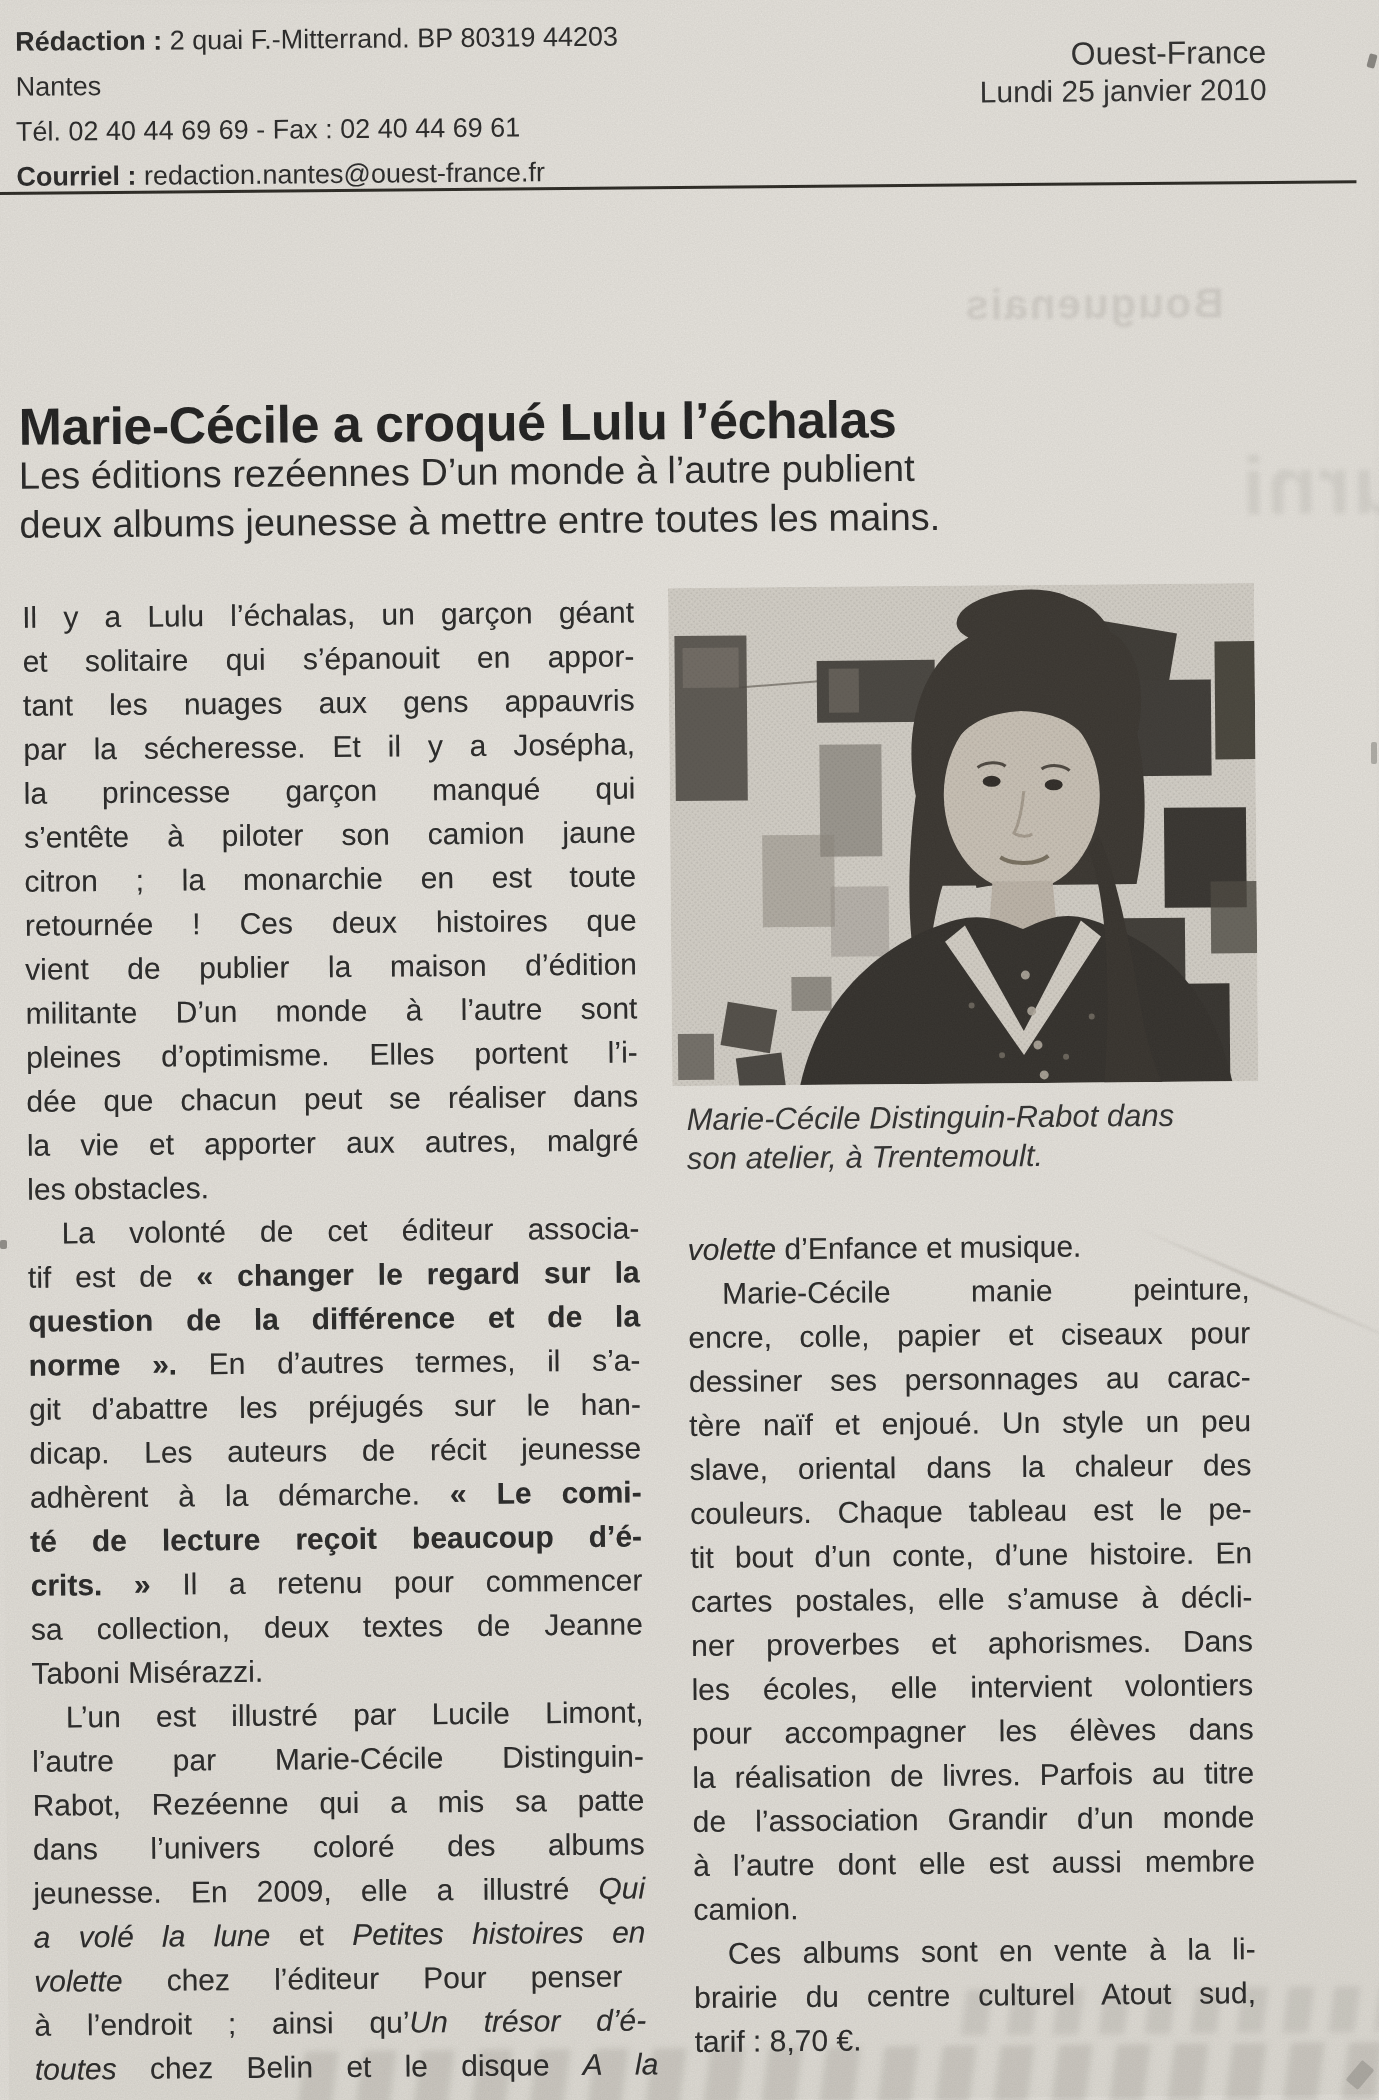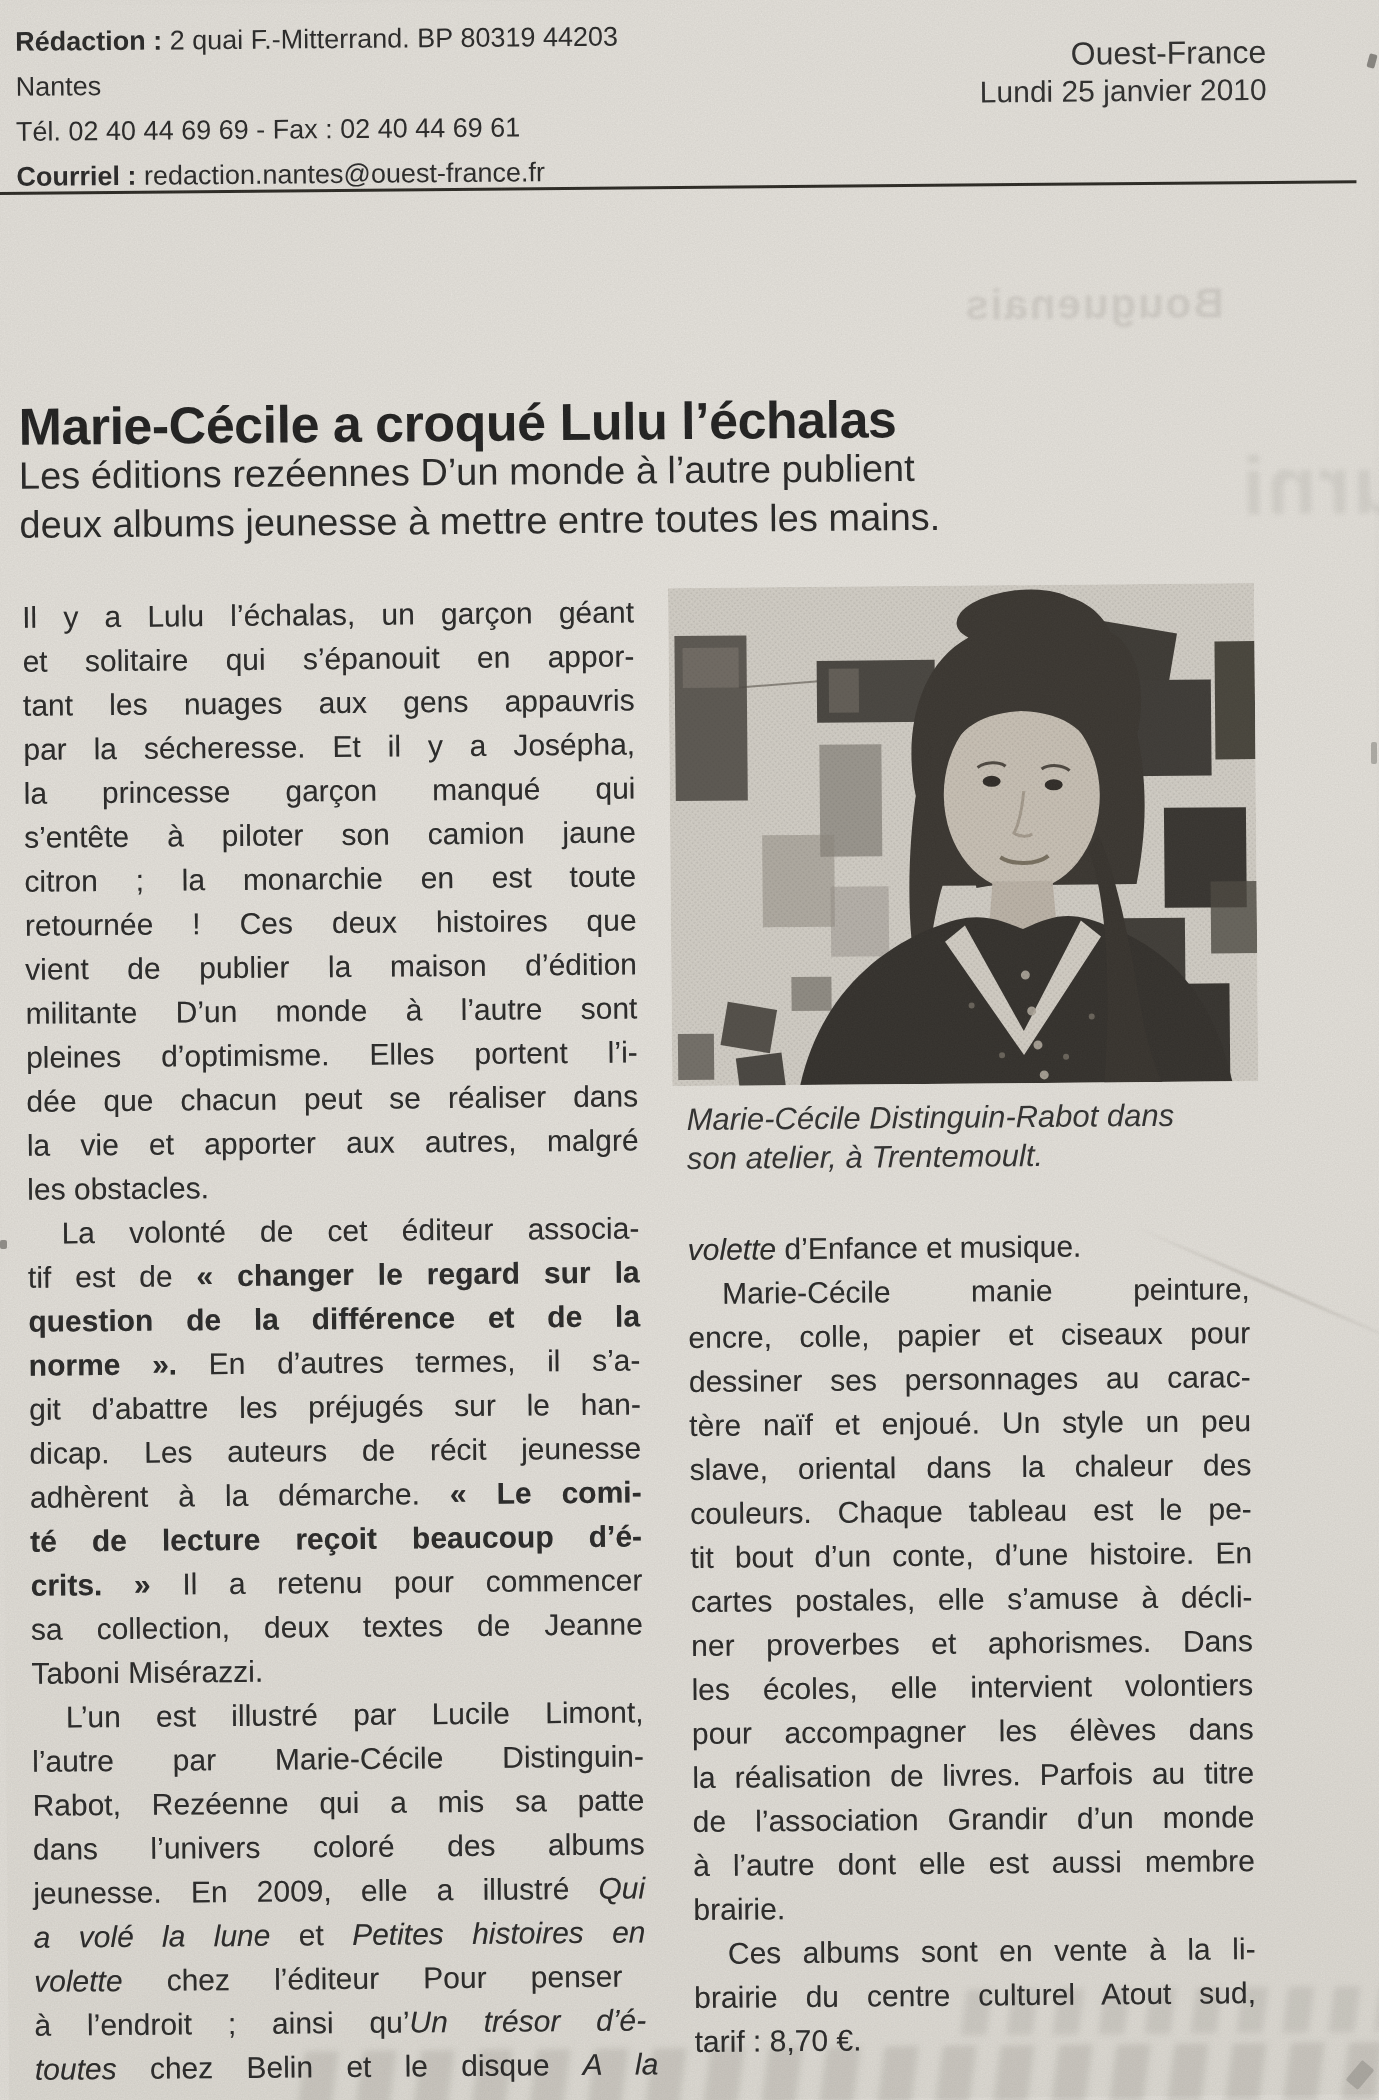--- a/index.html
+++ b/index.html
@@ -199,21 +199,21 @@
           <div class="tline" style="word-spacing: 21.624px;"><span><span>slave, oriental dans la chaleur des</span></span></div>
           <div class="tline" style="word-spacing: 17.6148px;"><span><span>couleurs. Chaque tableau est le pe-</span></span></div>
           <div class="tline" style="word-spacing: 12.7337px;"><span><span>tit bout d’un conte, d’une histoire. En</span></span></div>
           <div class="tline" style="word-spacing: 14.2993px;"><span><span>cartes postales, elle s’amuse à décli-</span></span></div>
           <div class="tline" style="word-spacing: 23.2919px;"><span><span>ner proverbes et aphorismes. Dans</span></span></div>
           <div class="tline" style="word-spacing: 24.5379px;"><span><span>les écoles, elle intervient volontiers</span></span></div>
           <div class="tline" style="word-spacing: 24.1121px;"><span><span>pour accompagner les élèves dans</span></span></div>
           <div class="tline" style="word-spacing: 10.5281px;"><span><span>la réalisation de livres. Parfois au titre</span></span></div>
           <div class="tline" style="word-spacing: 20.7802px;"><span><span>de l’association Grandir d’un monde</span></span></div>
           <div class="tline" style="word-spacing: 14.692px;"><span><span>à l’autre dont elle est aussi membre</span></span></div>
-          <div class="tline last"><span><span>brairie.</span></span></div>
+          <div class="tline last"><span><span>camion.</span></span></div>
         </div>
         <div>
           <div class="tline" style="word-spacing: 13.2137px;"><span><span class="indsp"></span><span>Ces albums sont en vente à la li-</span></span></div>
           <div class="tline" style="word-spacing: 19.6272px;"><span><span>brairie du centre culturel Atout sud,</span></span></div>
           <div class="tline last"><span><span>tarif : 8,70 €.</span></span></div>
         </div>
       </div>
 
     <div class="crease"></div>
   </div>

